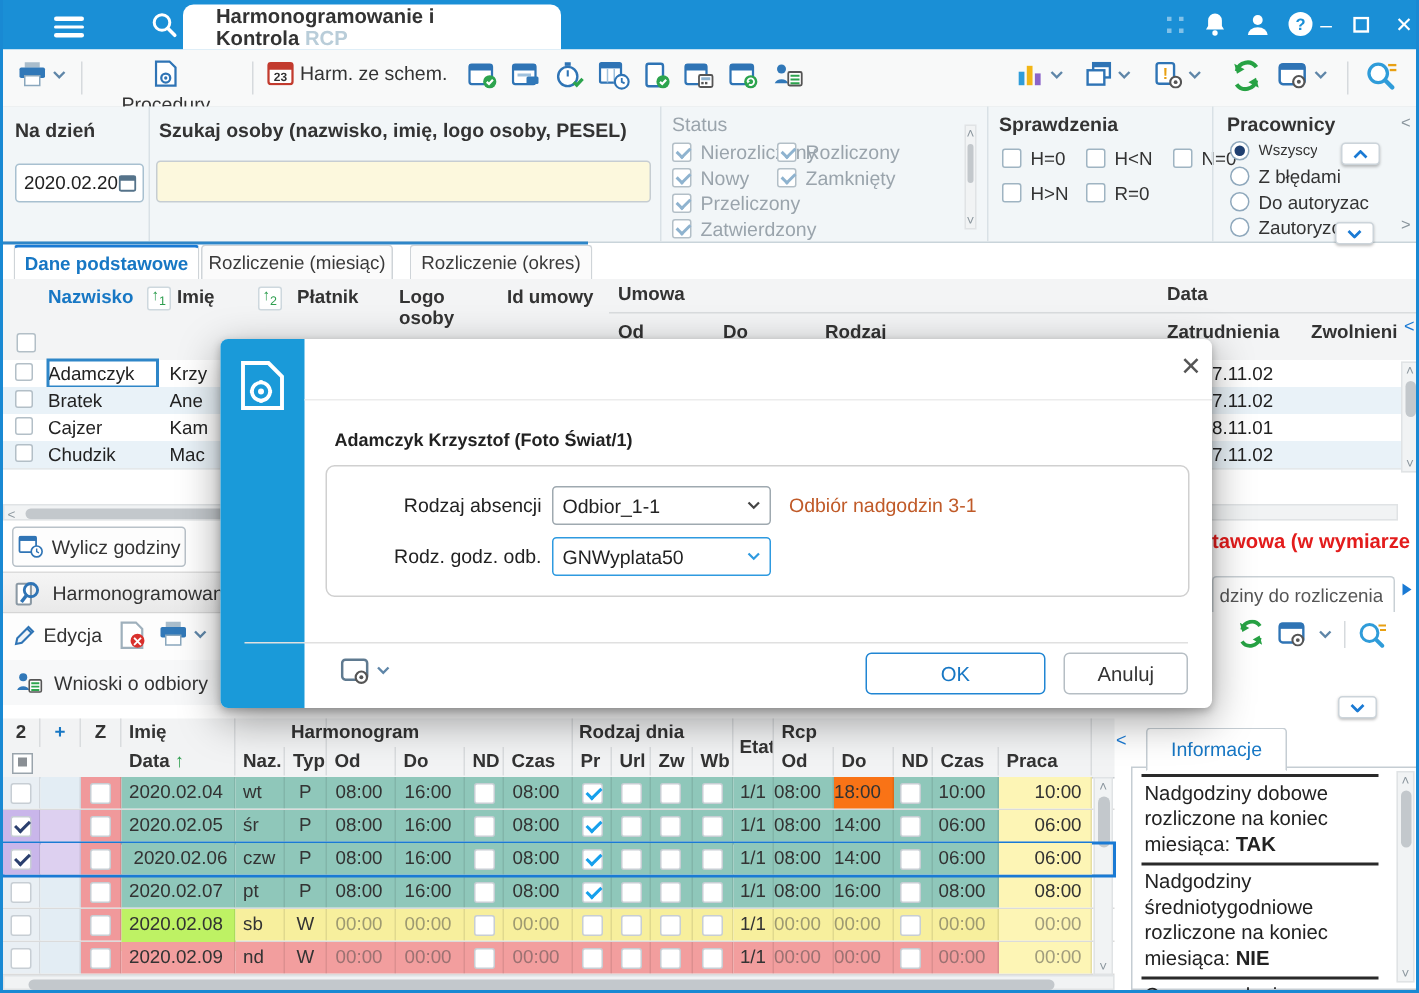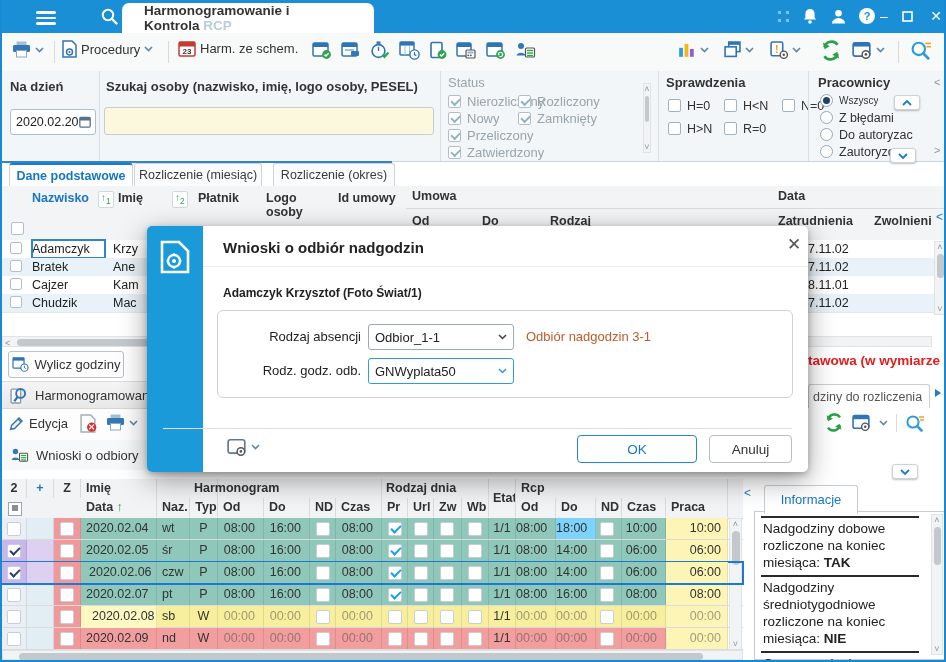--- a/index.html
+++ b/index.html
@@ -135,21 +135,21 @@
             <rect x="4.5" y="9.5" width="10" height="6.5" fill="#fff" stroke="#8aa7bd"></rect>
           </svg>
         </span>
       <span>
           <svg width="9" height="6">
             <polyline points="1,1 4.5,4.5 8,1" fill="none" stroke="#5f86a8" stroke-width="1.6"></polyline>
           </svg>
         </span>
     </div>
     <div class="abs tsep" style="left:52px;top:8px;"></div>
-    <div class="abs tbtn" style="left:60px;top:7px;">
+    <div class="abs tbtn" style="left:79px;top:7px;flex-direction:column;">
       <span>
           <svg width="15" height="18" viewBox="0 0 15 18">
             <path d="M1 1h9l4 4v12H1z" fill="#fff" stroke="#2f74b5" stroke-width="1.5"></path>
             <circle cx="7.5" cy="12" r="3" fill="none" stroke="#2f74b5" stroke-width="1.5"></circle>
             <circle cx="7.5" cy="12" r="1.1" fill="#2f74b5"></circle>
           </svg>
         </span>
       <span>Procedury</span>
       <span>
           <svg width="9" height="6">
@@ -666,21 +666,21 @@
         <div class="gcell" style="left: 380px; top: 0px; width: 26px; height: 21px; line-height: 21px; background: rgb(143, 199, 186);"></div>
         <span class="gcb chk" style="position: absolute; left: 386px; top: 3.5px; z-index: 2;"></span>
         <div class="gcell" style="left: 406px; top: 0px; width: 26px; height: 21px; line-height: 21px; background: rgb(143, 199, 186);"></div>
         <span class="gcb" style="position: absolute; left: 412px; top: 3.5px; z-index: 2;"></span>
         <div class="gcell" style="left: 432px; top: 0px; width: 28px; height: 21px; line-height: 21px; background: rgb(143, 199, 186);"></div>
         <span class="gcb" style="position: absolute; left: 438px; top: 3.5px; z-index: 2;"></span>
         <div class="gcell" style="left: 460px; top: 0px; width: 27px; height: 21px; line-height: 21px; background: rgb(143, 199, 186);"></div>
         <span class="gcb" style="position: absolute; left: 466px; top: 3.5px; z-index: 2;"></span>
         <div class="gcell" style="left: 487px; top: 0px; width: 27px; height: 21px; line-height: 21px; background: rgb(143, 199, 186); text-align: center;">1/1</div>
         <div class="gcell" style="left: 514px; top: 0px; width: 40px; height: 21px; line-height: 21px; background: rgb(143, 199, 186); text-align: right; padding-right: 8px;">08:00</div>
-        <div class="gcell" style="left: 554px; top: 0px; width: 40px; height: 21px; line-height: 21px; background: #7dd3fc; text-align: right; padding-right: 8px;">18:00</div>
+        <div class="gcell" style="left: 554px; top: 0px; width: 40px; height: 21px; line-height: 21px; background: #f97316; text-align: right; padding-right: 8px;">18:00</div>
         <div class="gcell" style="left: 594px; top: 0px; width: 26px; height: 21px; line-height: 21px; background: rgb(143, 199, 186);"></div>
         <span class="gcb" style="position: absolute; left: 598px; top: 3.5px; z-index: 2;"></span>
         <div class="gcell" style="left: 620px; top: 0px; width: 44px; height: 21px; line-height: 21px; background: rgb(143, 199, 186); text-align: right; padding-right: 8px;">10:00</div>
         <div class="gcell" style="left: 664px; top: 0px; width: 62px; height: 21px; line-height: 21px; background: rgb(253, 245, 181); text-align: right; padding-right: 6px;">10:00</div>
       </div>
       <div class="grow" style="top: 22px;">
         <div class="gcell" style="left: 0px; top: 0px; width: 25px; height: 21px; line-height: 21px; background: rgb(201, 182, 234);"></div>
         <span class="gcb chk navy" style="position: absolute; left: 5px; top: 3.5px; z-index: 2;"></span>
         <div class="gcell" style="left: 25px; top: 0px; width: 27px; height: 21px; line-height: 21px; background: rgb(221, 208, 240);"></div>
         <div class="gcell" style="left: 52px; top: 0px; width: 27px; height: 21px; line-height: 21px; background: rgb(240, 153, 155);"></div>
@@ -768,21 +768,21 @@
         <span class="gcb" style="position: absolute; left: 598px; top: 3.5px; z-index: 2;"></span>
         <div class="gcell" style="left: 620px; top: 0px; width: 44px; height: 21px; line-height: 21px; background: rgb(143, 199, 186); text-align: right; padding-right: 8px;">08:00</div>
         <div class="gcell" style="left: 664px; top: 0px; width: 62px; height: 21px; line-height: 21px; background: rgb(253, 245, 181); text-align: right; padding-right: 6px;">08:00</div>
       </div>
       <div class="grow" style="top: 88px;">
         <div class="gcell" style="left: 0px; top: 0px; width: 25px; height: 21px; line-height: 21px; background: rgb(233, 239, 244);"></div>
         <span class="gcb" style="position: absolute; left: 5px; top: 3.5px; z-index: 2;"></span>
         <div class="gcell" style="left: 25px; top: 0px; width: 27px; height: 21px; line-height: 21px; background: rgb(227, 237, 244);"></div>
         <div class="gcell" style="left: 52px; top: 0px; width: 27px; height: 21px; line-height: 21px; background: rgb(240, 153, 155);"></div>
         <span class="gcb" style="position: absolute; left: 58px; top: 3.5px; z-index: 2;"></span>
-        <div class="gcell" style="left: 79px; top: 0px; width: 76px; height: 28px; line-height: 21px; background: #fef9c3; padding-left: 11px;">2020.02.08</div>
+        <div class="gcell" style="left: 79px; top: 0px; width: 76px; height: 28px; line-height: 21px; background: #bef264; padding-left: 5px;">2020.02.08</div>
         <div class="gcell" style="left: 155px; top: 0px; width: 33px; height: 21px; line-height: 21px; background: rgb(247, 239, 157); padding-left: 5px;">sb</div>
         <div class="gcell" style="left: 188px; top: 0px; width: 28px; height: 21px; line-height: 21px; background: rgb(247, 239, 157); text-align: center;">W</div>
         <div class="gcell muted" style="left: 216px; top: 0px; width: 46px; height: 21px; line-height: 21px; background: rgb(247, 239, 157); text-align: right; padding-right: 8px;">00:00</div>
         <div class="gcell muted" style="left: 262px; top: 0px; width: 46px; height: 21px; line-height: 21px; background: rgb(247, 239, 157); text-align: right; padding-right: 8px;">00:00</div>
         <div class="gcell" style="left: 308px; top: 0px; width: 26px; height: 21px; line-height: 21px; background: rgb(247, 239, 157);"></div>
         <span class="gcb" style="position: absolute; left: 314px; top: 3.5px; z-index: 2;"></span>
         <div class="gcell muted" style="left: 334px; top: 0px; width: 46px; height: 21px; line-height: 21px; background: rgb(247, 239, 157); text-align: right; padding-right: 8px;">00:00</div>
         <div class="gcell" style="left: 380px; top: 0px; width: 26px; height: 21px; line-height: 21px; background: rgb(247, 239, 157);"></div>
         <span class="gcb" style="position: absolute; left: 386px; top: 3.5px; z-index: 2;"></span>
         <div class="gcell" style="left: 406px; top: 0px; width: 26px; height: 21px; line-height: 21px; background: rgb(247, 239, 157);"></div>
@@ -865,21 +865,20 @@
             <circle cx="14" cy="21" r="2" fill="#fff"></circle>
             <g stroke="#fff" stroke-width="2.2">
               <line x1="14" y1="13.4" x2="14" y2="15.4"></line>
               <line x1="14" y1="26.6" x2="14" y2="28.6"></line>
               <line x1="6.6" y1="21" x2="8.6" y2="21"></line>
               <line x1="19.4" y1="21" x2="21.4" y2="21"></line>
             </g>
           </svg>
       </div>
     </div>
-    <div class="abs" style="left:76px;top:13px;font-size:15px;font-weight:bold;color:#222;">Wnioski o odbiór nadgodzin</div>
     <div class="abs" style="left:636px;top:8px;width:22px;height:22px;font-size:17px;color:#555;text-align:center;line-height:22px;">✕</div>
     <div class="abs" style="left:56px;top:40px;width:605px;height:1px;background:#ececec;"></div>
     <div class="abs" style="left:76px;top:60px;font-size:12px;font-weight:bold;color:#222;">Adamczyk Krzysztof (Foto Świat/1)</div>
     <div class="abs" style="left:70px;top:84px;width:576px;height:88px;border:1px solid #d0d0d0;border-radius:6px;box-sizing:border-box;">
       <div class="abs" style="left:18px;top:13px;width:125px;text-align:right;font-size:13px;color:#222;line-height:26px;">Rodzaj absencji</div>
       <div class="dselect" style="left:150px;top:13px;width:146px;">
         <span>Odbior_1-1</span>
         <span>
             <svg width="9" height="6">
               <polyline points="1,1 4.5,4.5 8,1" fill="none" stroke="#444" stroke-width="1.5"></polyline>

